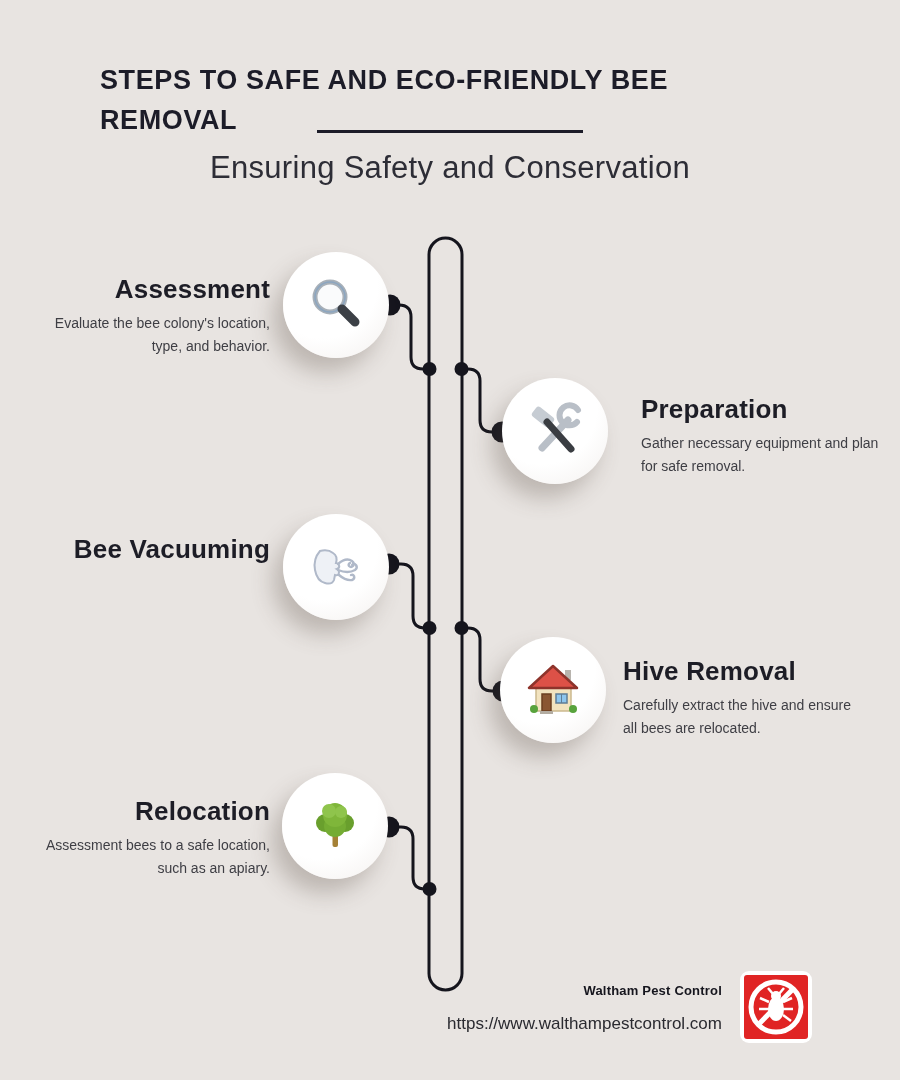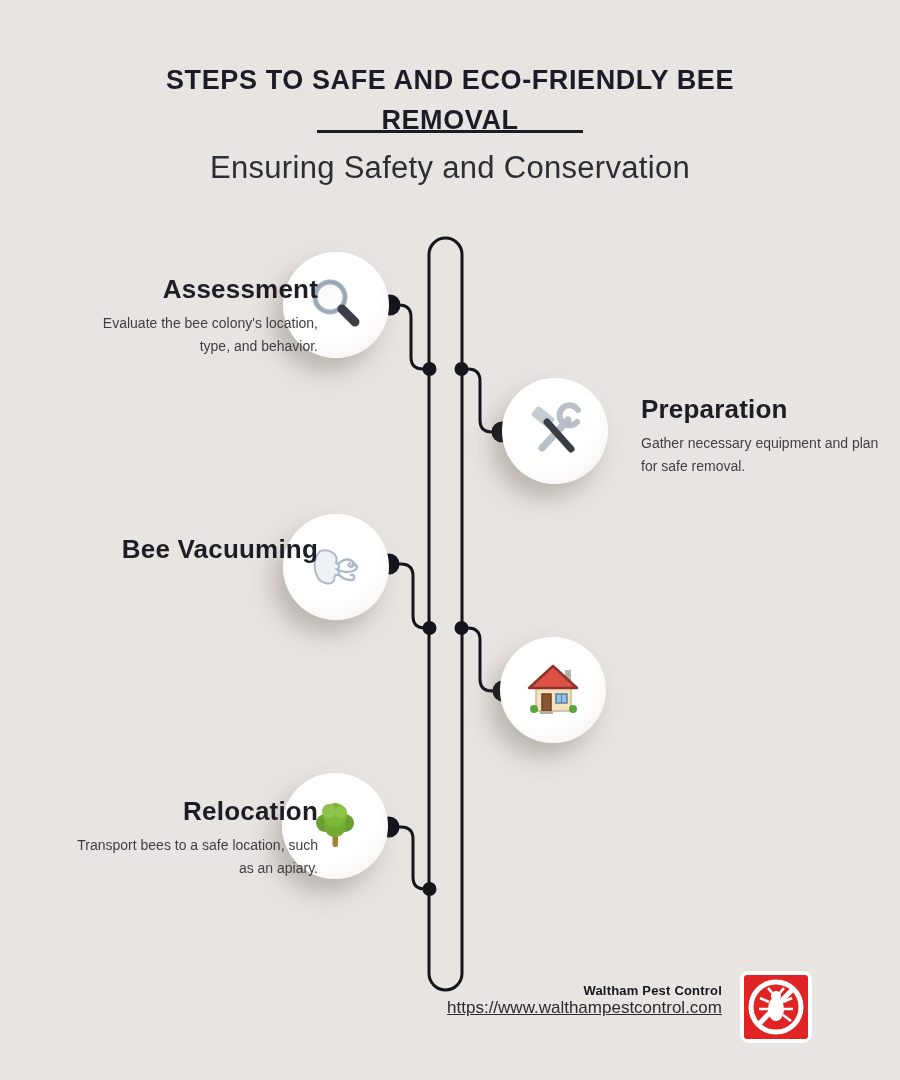--- a/index.html
+++ b/index.html
@@ -6,21 +6,20 @@
   .page{
     position:relative;
     width:900px;height:1080px;
     background:#e8e4e1;
     font-family:"Liberation Sans","DejaVu Sans",sans-serif;
     overflow:hidden;
   }
   
   .title{
     position:absolute;left:100px;top:42px;width:700px;
-    text-align:center;
     font-size:27px;font-weight:800;letter-spacing:0.6px;
     line-height:40px;color:#1c1c28;
   }
   .divider{
     position:absolute;left:317px;top:130px;width:266px;height:3px;
     background:#1c1c28;
   }
   .subtitle{
     position:absolute;left:0;top:150px;width:900px;
     text-align:center;
@@ -44,36 +43,36 @@
   
   .step-text{position:absolute;}
   .step-text h3{
     margin:0 0 7px 0;
     font-size:26px;font-weight:800;color:#1d1d26;letter-spacing:0.2px;
   }
   .step-text p{
     margin:0;
     font-size:14px;line-height:23px;color:#3e3e44;
   }
-  .t-left{text-align:right;margin-left:48px;}
+  .t-left{text-align:right;}
   .t-right{text-align:left;}
   .t1{left:30px;top:274px;width:240px;}
   .t2{left:625px;top:394px;width:238px;margin-left:16px;}
   .t3{left:30px;top:534px;width:240px;}
   .t4{left:623px;top:656px;width:245px;}
   .t5{left:20px;top:796px;width:250px;}
   
   .footer-text{
     position:absolute;right:178px;top:983px;text-align:right;
   }
   .footer-company{
     font-size:13px;font-weight:800;color:#15151d;letter-spacing:0.2px;
   }
   .footer-url{
-    margin-top:0;font-size:17px;color:#2a2a30;text-decoration:underline;
+    margin-top:16px;font-size:17px;color:#2a2a30;
   }
   .logo{
     position:absolute;left:740px;top:971px;width:72px;height:72px;
   }
 </style>
 </head>
 <body>
 
 <div class="page">
 
@@ -163,24 +162,28 @@
 
   <div class="step-text t-right t2">
     <h3>Preparation</h3>
     <p>Gather necessary equipment and plan for safe removal.</p>
   </div>
 
   <div class="step-text t-left t3">
     <h3>Bee Vacuuming</h3>
   </div>
 
+  <div class="step-text t-right t4">
+    <h3>Hive Removal</h3>
+    <p>Carefully extract the hive and ensure all bees are relocated.</p>
+  </div>
 
   <div class="step-text t-left t5">
     <h3>Relocation</h3>
-    <p>Transport bees to a safe location, such as an apiary.</p>
+    <p>Assessment bees to a safe location, such as an apiary.</p>
   </div>
 
   <div class="footer-text">
     <div class="footer-company">Waltham Pest Control</div>
     <div class="footer-url">https://www.walthampestcontrol.com</div>
   </div>
 
   <div class="logo">
     <svg width="72" height="72" viewBox="0 0 72 72">
       <rect x="0" y="0" width="72" height="72" rx="9" fill="#ffffff"></rect>

